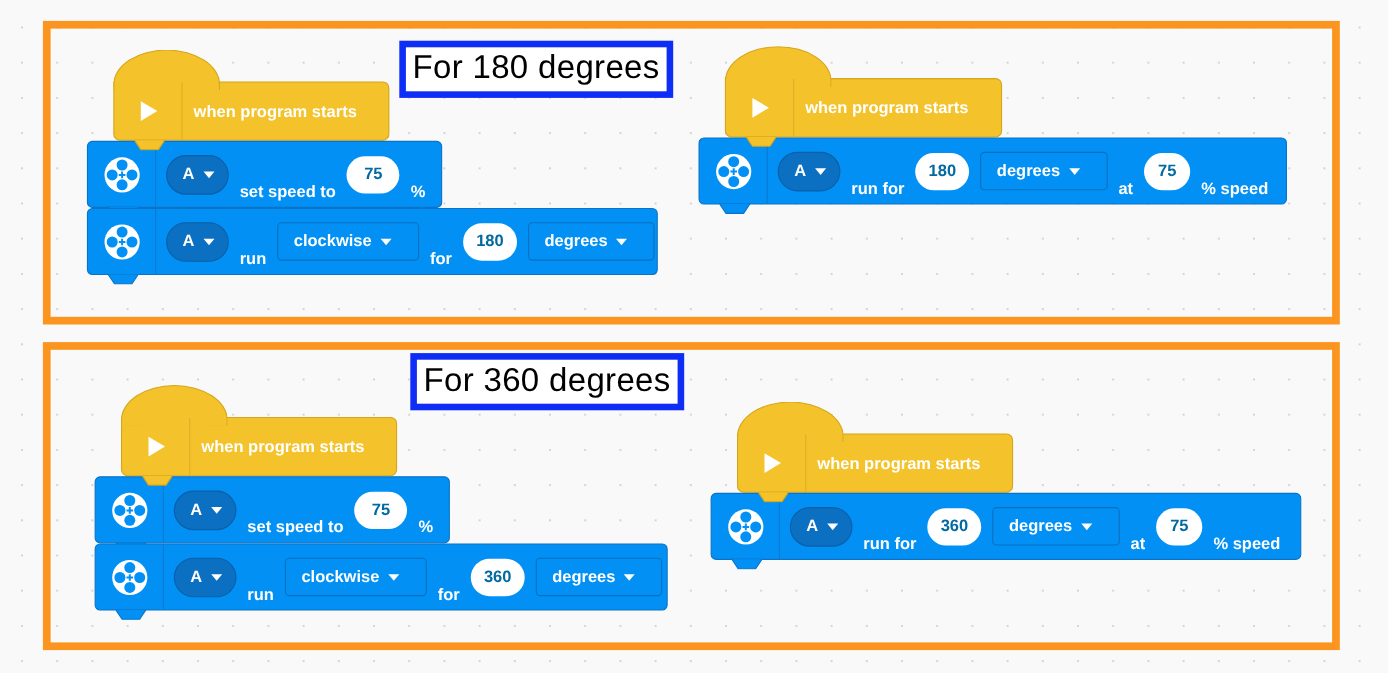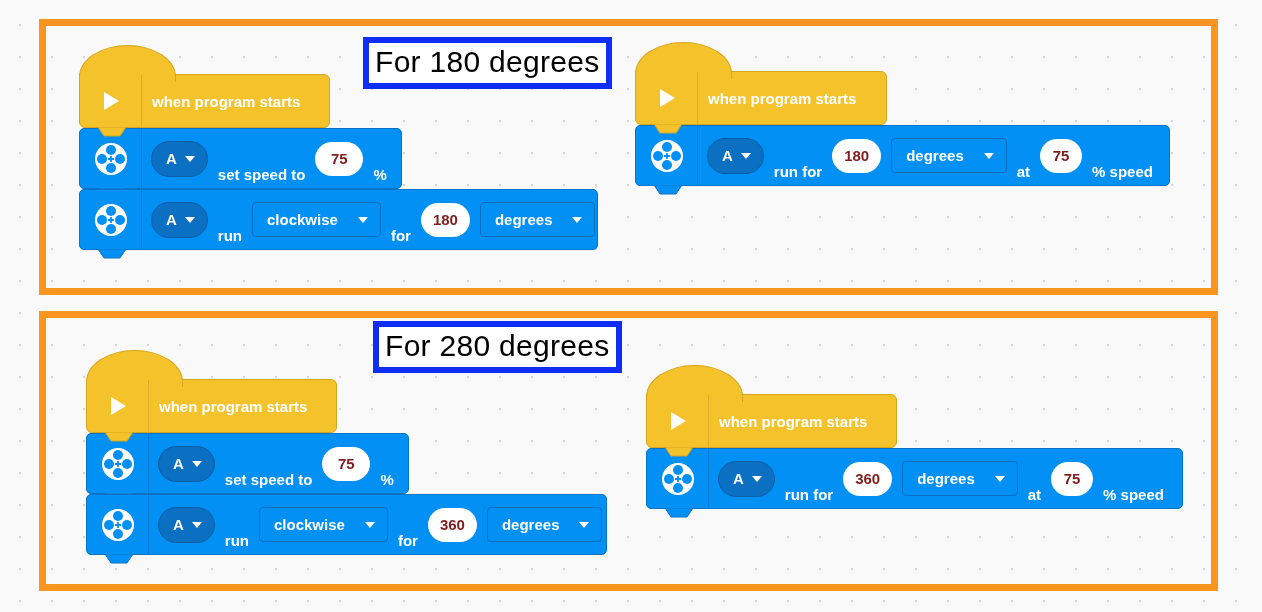--- a/index.html
+++ b/index.html
@@ -31,20 +31,21 @@
   .stack { position: absolute; }
   
   .hat {
     position: relative;
     background: #f4c22b;
     border: 1px solid #d6a51c;
     border-radius: 0 6px 6px 6px;
     height: 54px;
     display: flex;
     align-items: center;
+    margin-left: 24px;
   }
   .hat::before {
     content: "";
     position: absolute;
     left: -1px; top: -30px;
     width: 95px; height: 36px;
     background: #f4c22b;
     border: 1px solid #d6a51c;
     border-bottom: none;
     border-radius: 55px 55px 0 0 / 36px 36px 0 0;
@@ -117,35 +118,35 @@
     font-weight: bold;
     white-space: nowrap;
     margin-top: 32px;
   }
   .num {
     background: #fff;
     border-radius: 18px;
     height: 34px;
     min-width: 48px;
     padding: 15px 12px;
-    color: #7f1d1d;
+    color: #0369a1;
     font-size: 15px;
     font-weight: bold;
     display: flex; align-items: center; justify-content: center;
   }
   .dd {
     background: #0290f5;
     border: 1px solid #0a6fbf;
     border-radius: 4px;
     height: 35px;
-    padding: 0 12px 0 14px;
+    padding: 0 24px 0 14px;
     color: #fff;
     font-size: 15px;
     font-weight: bold;
-    display: flex; align-items: center; gap: 20px;
+    display: flex; align-items: center; gap: 8px;
     white-space: nowrap;
   }
 </style>
 </head>
 <body>
 
 <div class="frame" style="left:39px; top:19px; width:1179px; height:276px;"></div>
 <div class="label-box" style="left:363px; top:37px;">For 180 degrees</div>
 
 <div class="stack" style="left:79px; top:74px;">
@@ -256,21 +257,21 @@
       <div class="num" style="min-width:42px;">75</div>
       <span class="word">% speed</span>
     </div>
     <svg class="notch" viewBox="0 0 28 10">
         <path d="M0 0 L6 9 L22 9 L28 0 Z" fill="#0290f5" stroke="#0a73c7" stroke-width="1"></path>
       </svg>
   </div>
 </div>
 
 <div class="frame" style="left:39px; top:311px; width:1179px; height:280px;"></div>
-<div class="label-box" style="left:373px; top:321px;">For 280 degrees</div>
+<div class="label-box" style="left:373px; top:321px;">For 360 degrees</div>
 
 <div class="stack" style="left:86px; top:379px;">
   <div class="hat" style="width:251px;">
     <div class="play">
       <svg width="18" height="20" viewBox="0 0 18 20">
           <path d="M2 1 L17 10 L2 19 Z" fill="#ffffff"></path>
         </svg>
     </div>
     <span class="text">when program starts</span>
     <svg class="notch" viewBox="0 0 28 10">

